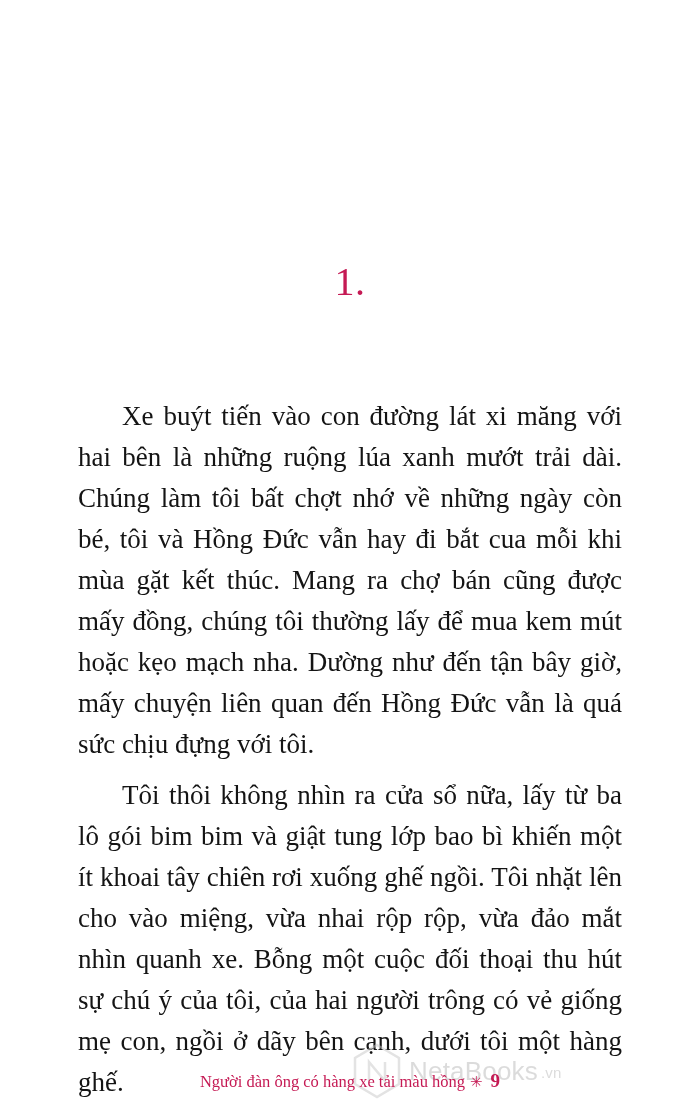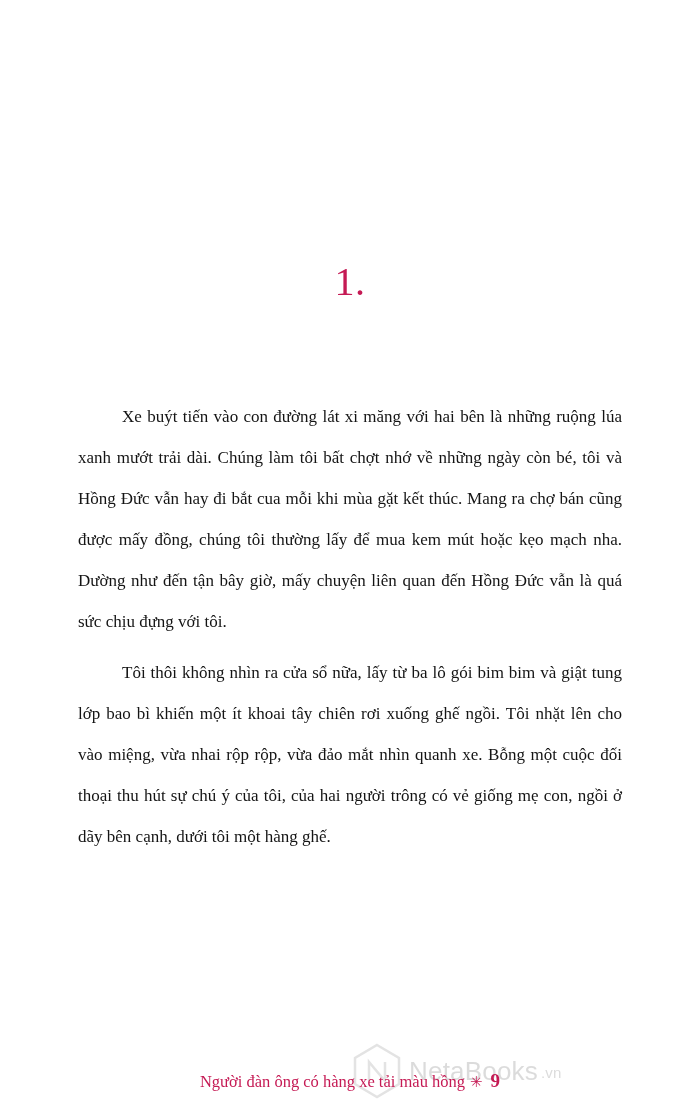--- a/index.html
+++ b/index.html
@@ -33,21 +33,21 @@
     color: #c51a54;
     font-family: "Liberation Serif", serif;
     letter-spacing: 0.5px;
   }
 
   .body-text {
     position: absolute;
     top: 396px;
     left: 78px;
     width: 544px;
-    font-size: 17px;
+    font-size: 27px;
     line-height: 41px;
     text-align: justify;
     color: #141414;
   }
 
   .body-text p {
     margin: 0 0 10px 0;
     text-indent: 44px;
   }
 

